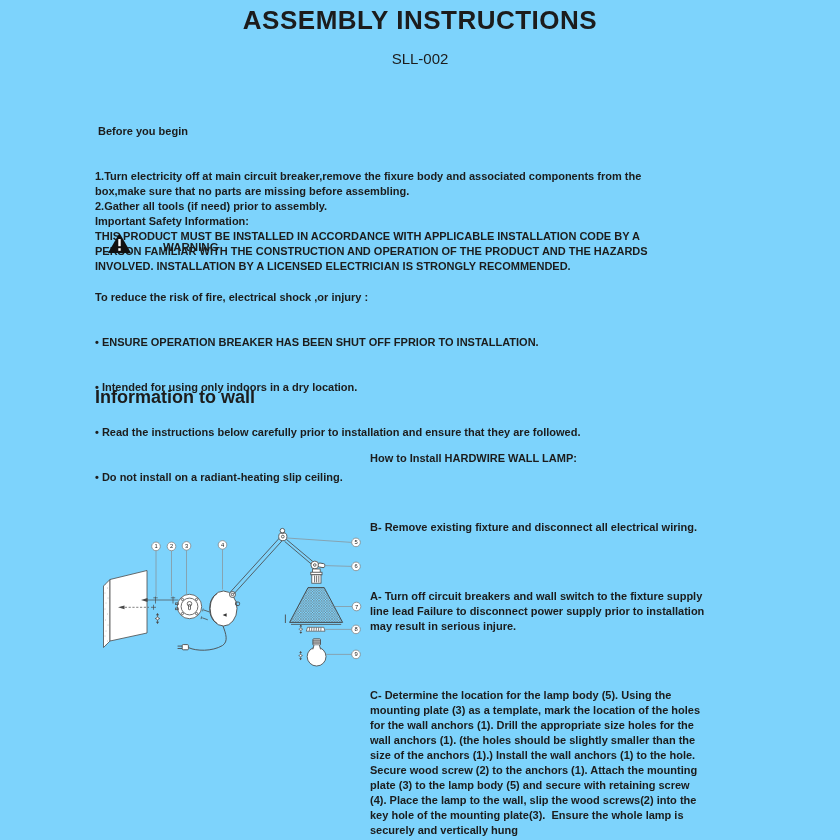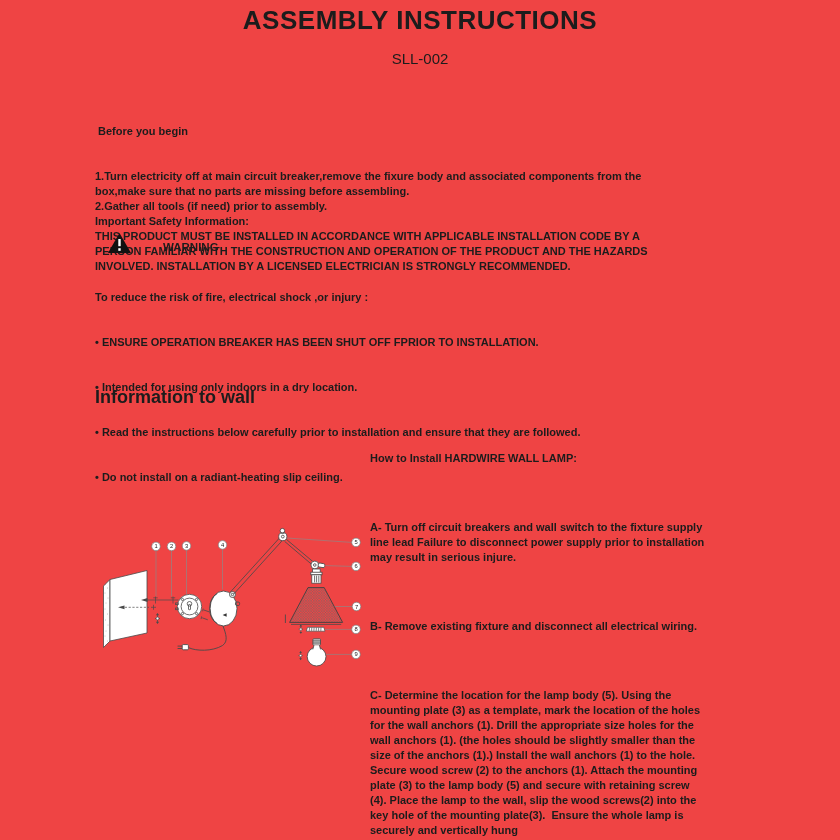--- a/index.html
+++ b/index.html
@@ -1,18 +1,18 @@
 <!DOCTYPE html>
 <html><head>
 <meta charset="utf-8">
 <style>
   * { margin:0; padding:0; box-sizing:border-box; }
   html,body { background:#ffffff; }
   .page {
-    position:relative; width:840px; height:840px; background:#ef4444;
+    position:relative; width:840px; height:840px; background:#7dd3fc;
     font-family:"Liberation Sans", sans-serif; color:#1c1c1c; overflow:hidden;
   }
   .doc-title {
     position:absolute; top:5px; left:0; width:840px; text-align:center;
     font-size:26px; font-weight:bold; letter-spacing:0.5px;
   }
   .doc-model {
     position:absolute; top:50px; left:0; width:840px; text-align:center;
     font-size:15px; font-weight:normal;
   }
@@ -65,24 +65,24 @@
       <div>• Intended for using only indoors in a dry location.</div>
       <div>• Read the instructions below carefully prior to installation and ensure that they are followed.</div>
       <div>• Do not install on a radiant-heating slip ceiling.</div>
     </div>
   </div>
 
   <h3 class="inst-heading">Information to wall</h3>
 
   <div class="steps txt">
     <p>How to Install HARDWIRE WALL LAMP:</p>
+    <p>B- Remove existing fixture and disconnect all electrical wiring.</p>
     <p>A- Turn off circuit breakers and wall switch to the fixture supply
 line lead Failure to disconnect power supply prior to installation
 may result in serious injure.</p>
-    <p>B- Remove existing fixture and disconnect all electrical wiring.</p>
     <p>C- Determine the location for the lamp body (5). Using the
 mounting plate (3) as a template, mark the location of the holes
 for the wall anchors (1). Drill the appropriate size holes for the
 wall anchors (1). (the holes should be slightly smaller than the
 size of the anchors (1).) Install the wall anchors (1) to the hole.
 Secure wood screw (2) to the anchors (1). Attach the mounting
 plate (3) to the lamp body (5) and secure with retaining screw
 (4). Place the lamp to the wall, slip the wood screws(2) into the
 key hole of the mounting plate(3).  Ensure the whole lamp is
 securely and vertically hung</p>

